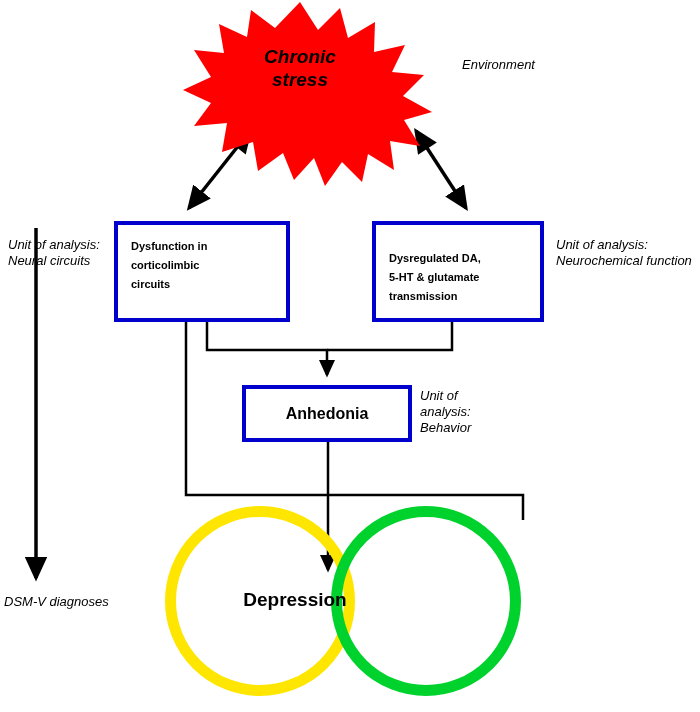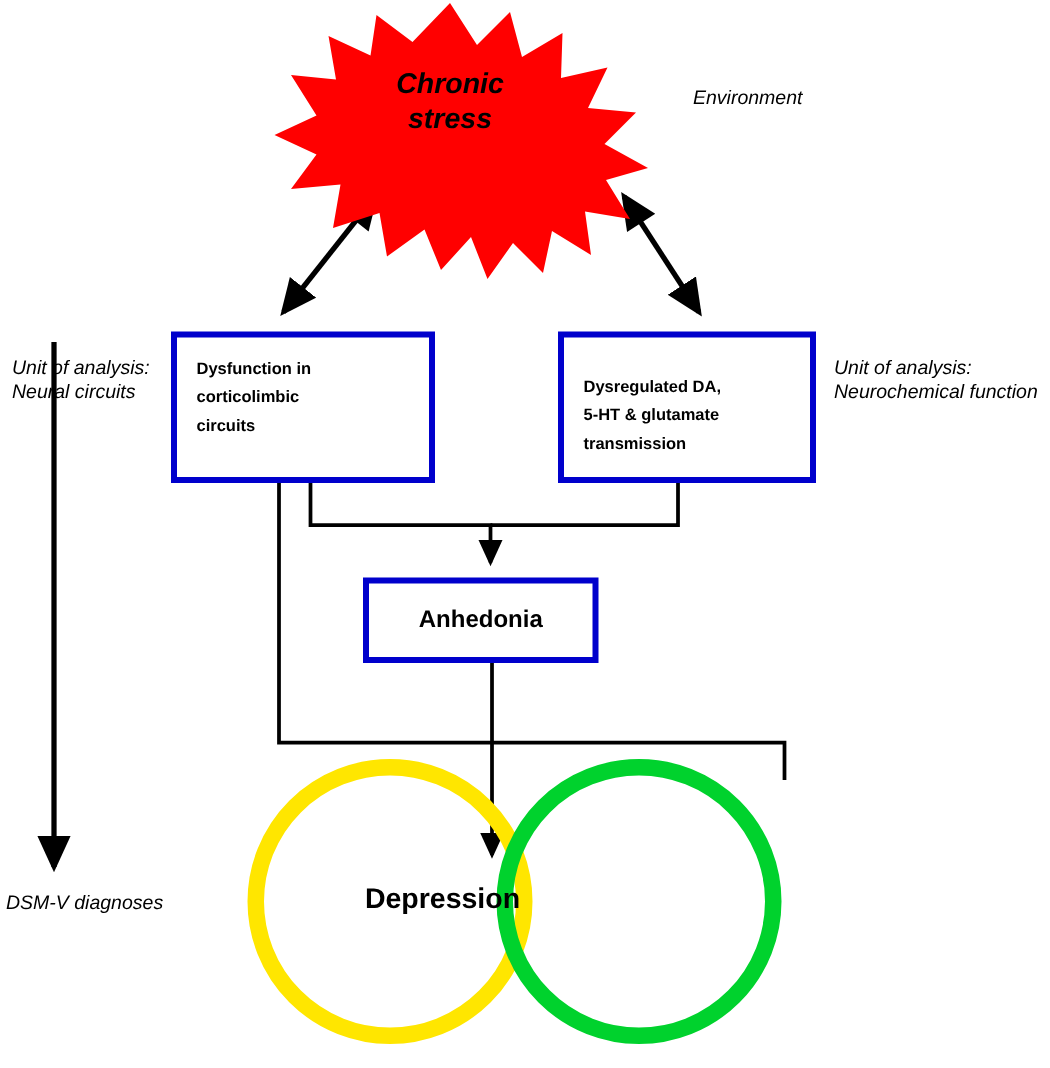--- a/index.html
+++ b/index.html
@@ -49,21 +49,21 @@
   .box-right {
     left: 372px;
     top: 221px;
     width: 172px;
     height: 101px;
     padding: 24px 0 0 13px;
   }
   .box-anhedonia {
     left: 242px;
     top: 385px;
-    width: 157px;
+    width: 170px;
     height: 57px;
     display: flex;
     align-items: center;
     justify-content: center;
     font-size: 16px;
   }
 
   
   .note {
     font-style: italic;
@@ -175,20 +175,23 @@
     Unit of analysis:<br>Neural circuits
   </div>
   <div class="abs note note-neurochem">
     Unit of analysis:<br>Neurochemical function
   </div>
 
   <div class="abs box box-anhedonia">
     <span>Anhedonia</span>
   </div>
 
+  <div class="abs note note-behavior">
+    Unit of<br>analysis:<br>Behavior
+  </div>
 
 
   <div class="abs note note-dsm">DSM-V diagnoses</div>
 
   <div class="abs circle circle-left"></div>
   <div class="abs circle circle-right"></div>
 
   <div class="abs circle-label label-depression">Depression</div>
 
 

